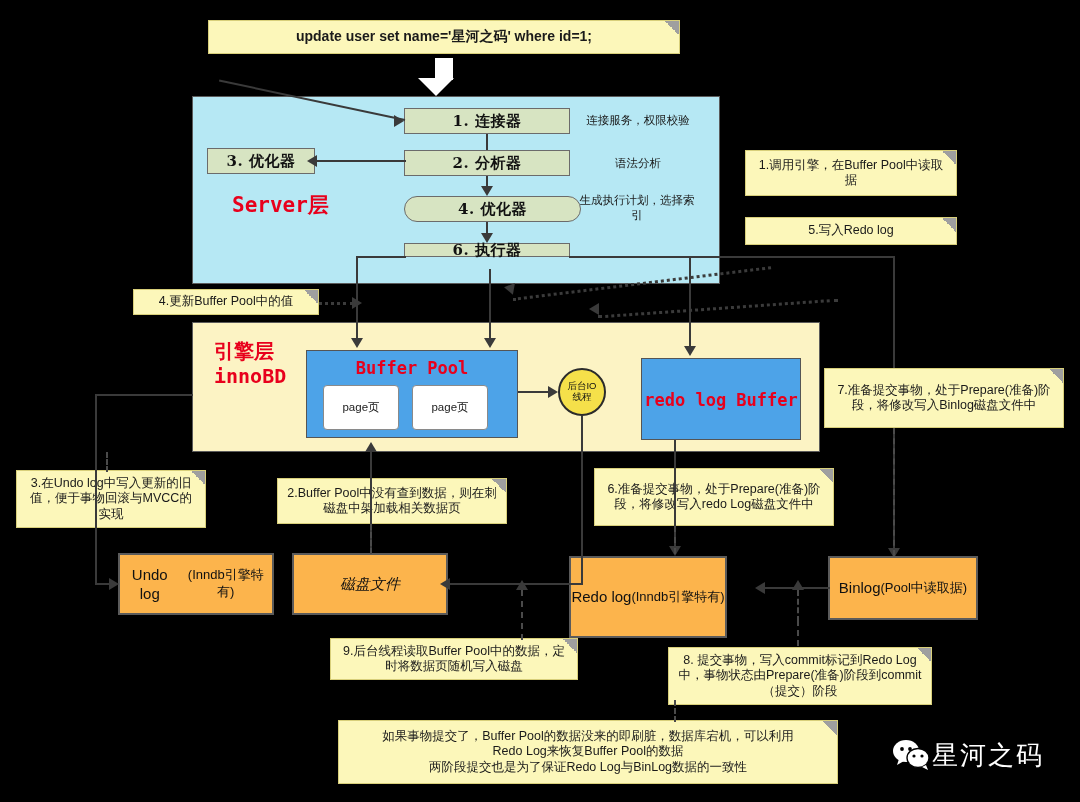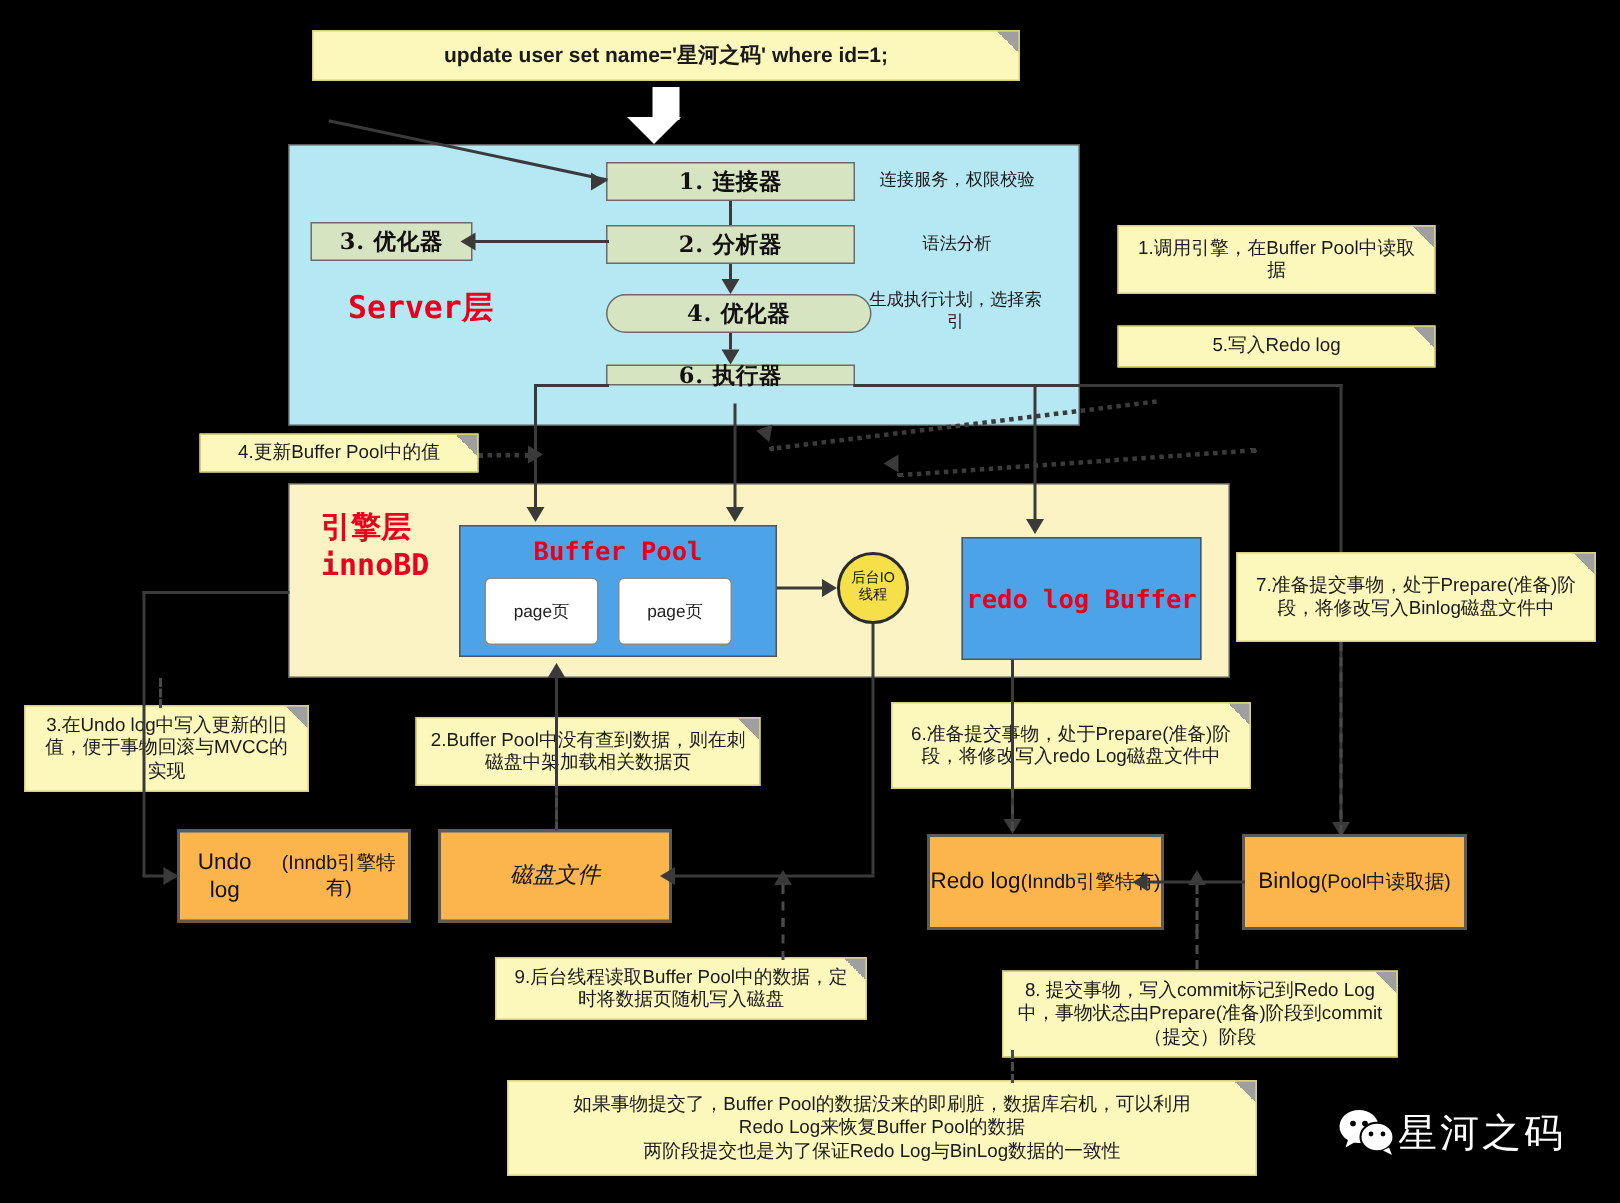--- a/index.html
+++ b/index.html
@@ -219,21 +219,21 @@
 
   <div class="abs store" style="left:118px;top:553px;width:156px;height:62px;">
     <span>Undo log</span>
     <span class="sub">(Inndb引擎特有)</span>
   </div>
 
   <div class="abs store" style="left:292px;top:553px;width:156px;height:62px;font-style:italic;">
     <span>磁盘文件</span>
   </div>
 
-  <div class="abs store" style="left:618px;top:556px;width:158px;height:64px;">
+  <div class="abs store" style="left:569px;top:556px;width:158px;height:82px;">
     <span>Redo log</span>
     <span class="sub">(Inndb引擎特有)</span>
   </div>
 
   <div class="abs store" style="left:828px;top:556px;width:150px;height:64px;">
     <span>Binlog</span>
     <span class="sub">(Pool中读取据)</span>
   </div>
 
   <div class="abs ln ln-h" style="left:95px;top:394px;width:98px;"></div>

